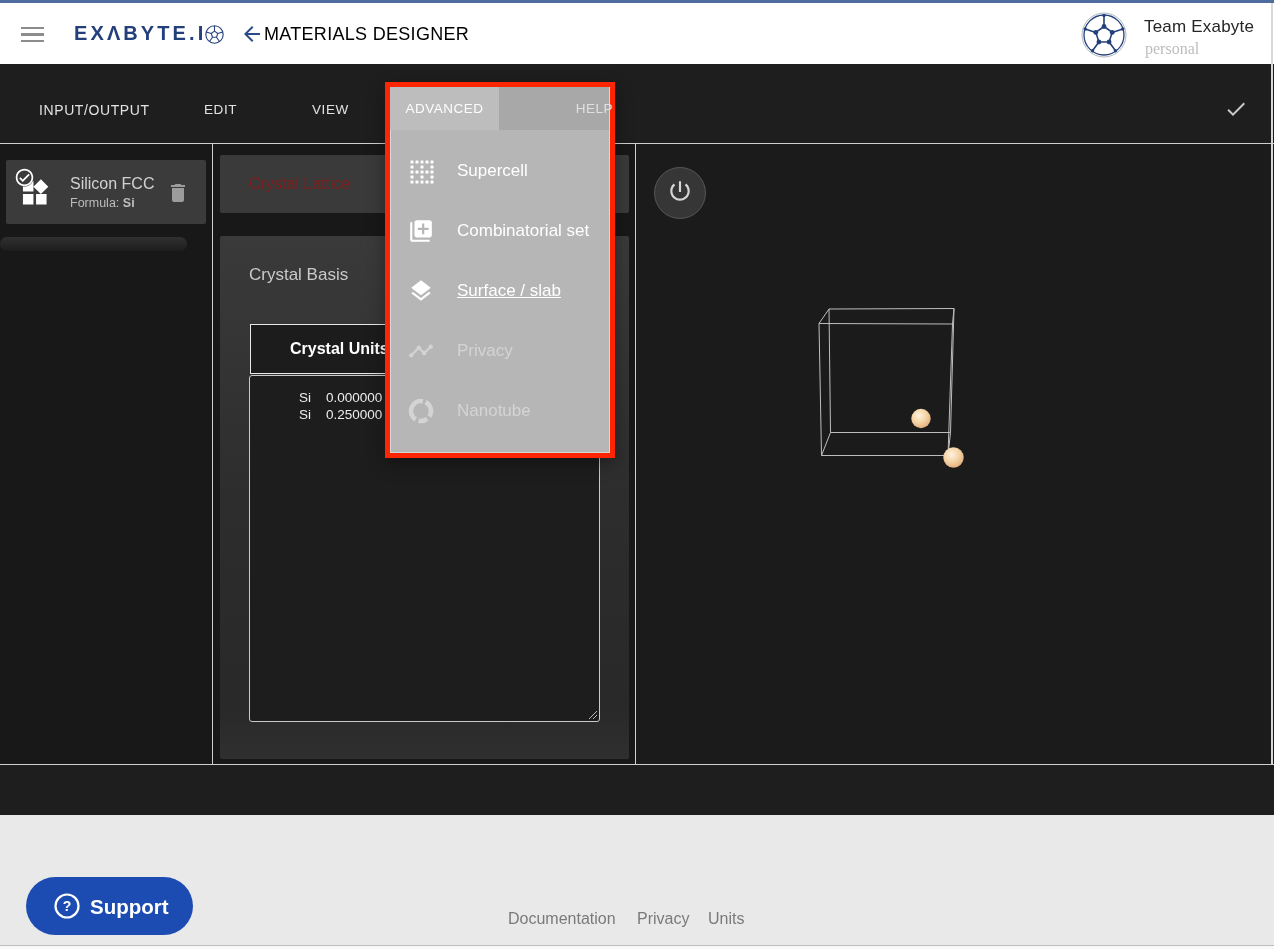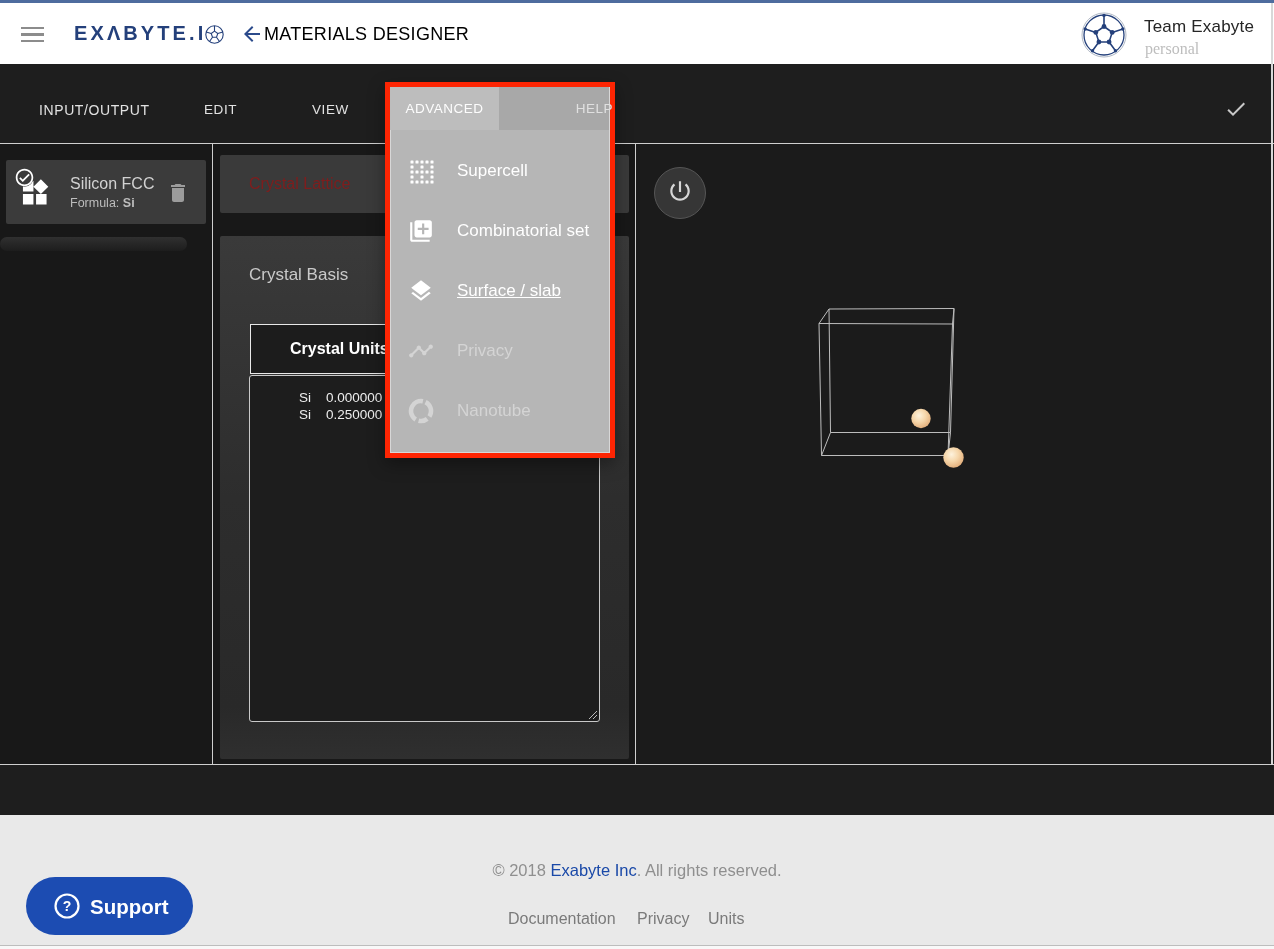--- a/index.html
+++ b/index.html
@@ -138,21 +138,20 @@
     <circle cx="153.5" cy="167.5" r="10.2" fill="url(#atom)"></circle>
   </svg>
 
   <div class="abs" style="left:1271px;top:3px;width:2px;height:812px;background:#d8d8d8;"></div>
 
   <div class="abs" style="left:0;top:765px;width:1274px;height:50px;background:#1e1e1e;"></div>
 
   <div class="abs" style="left:0;top:815px;width:1274px;height:134px;background:#e9e9e9;"></div>
   <div class="abs" style="left:0;top:944.5px;width:1274px;height:1.5px;background:#bdbdbd;"></div>
   <div class="abs" style="left:0;top:946px;width:1274px;height:3px;background:#f8f8f8;"></div>
-  <div class="abs" style="left:0;top:861px;width:1274px;text-align:center;font-size:16.5px;color:#8f8f8f;">© 2018 <span style="color:#1a49a8;font-weight:500;">Exabyte Inc</span>. All rights reserved.</div>
   <div class="abs" style="left:508px;top:910px;font-size:16px;color:#7a7a7a;">Documentation</div>
   <div class="abs" style="left:637px;top:910px;font-size:16px;color:#7a7a7a;text-align:center;">Privacy</div>
   <div class="abs" style="left:708px;top:910px;font-size:16px;color:#7a7a7a;">Units</div>
 
   <div class="abs" style="left:26px;top:877px;width:167px;height:58px;border-radius:29px;background:#1c4cb2;"></div>
   <svg class="abs" style="left:54px;top:893px;" width="26" height="26" viewBox="0 0 26 26">
     <circle cx="13" cy="13" r="11.5" fill="none" stroke="#fff" stroke-width="2.2"></circle>
     <text x="13" y="18" text-anchor="middle" font-family="Liberation Sans" font-size="14" font-weight="bold" fill="#fff">?</text>
   </svg>
   <div class="abs" style="left:90px;top:895px;font-size:20.5px;font-weight:bold;color:#fff;">Support</div>

